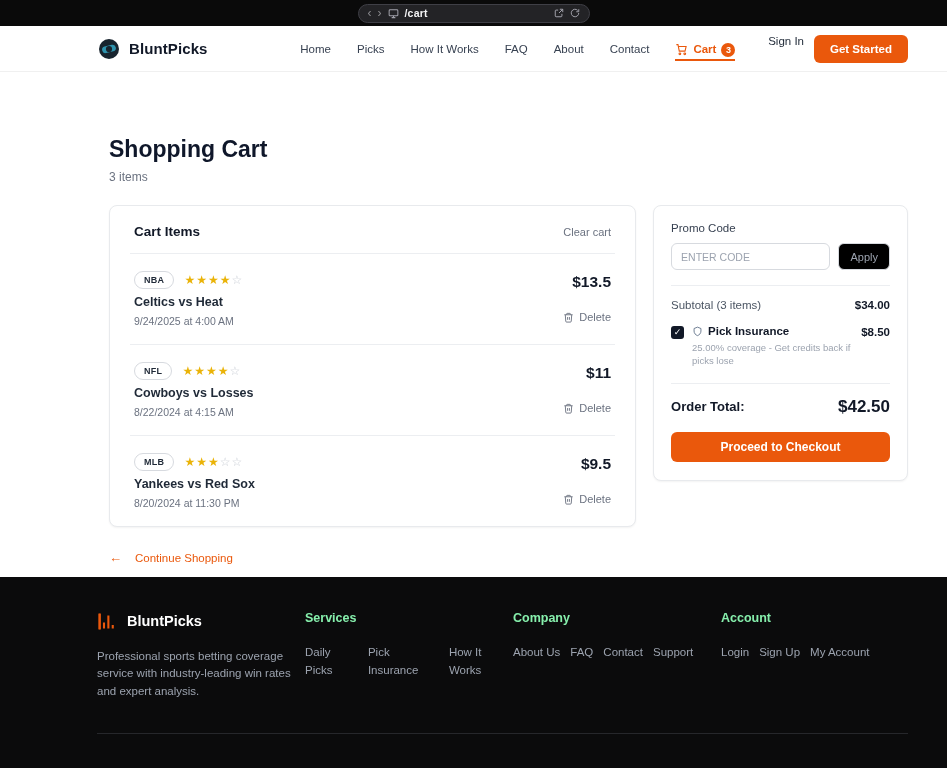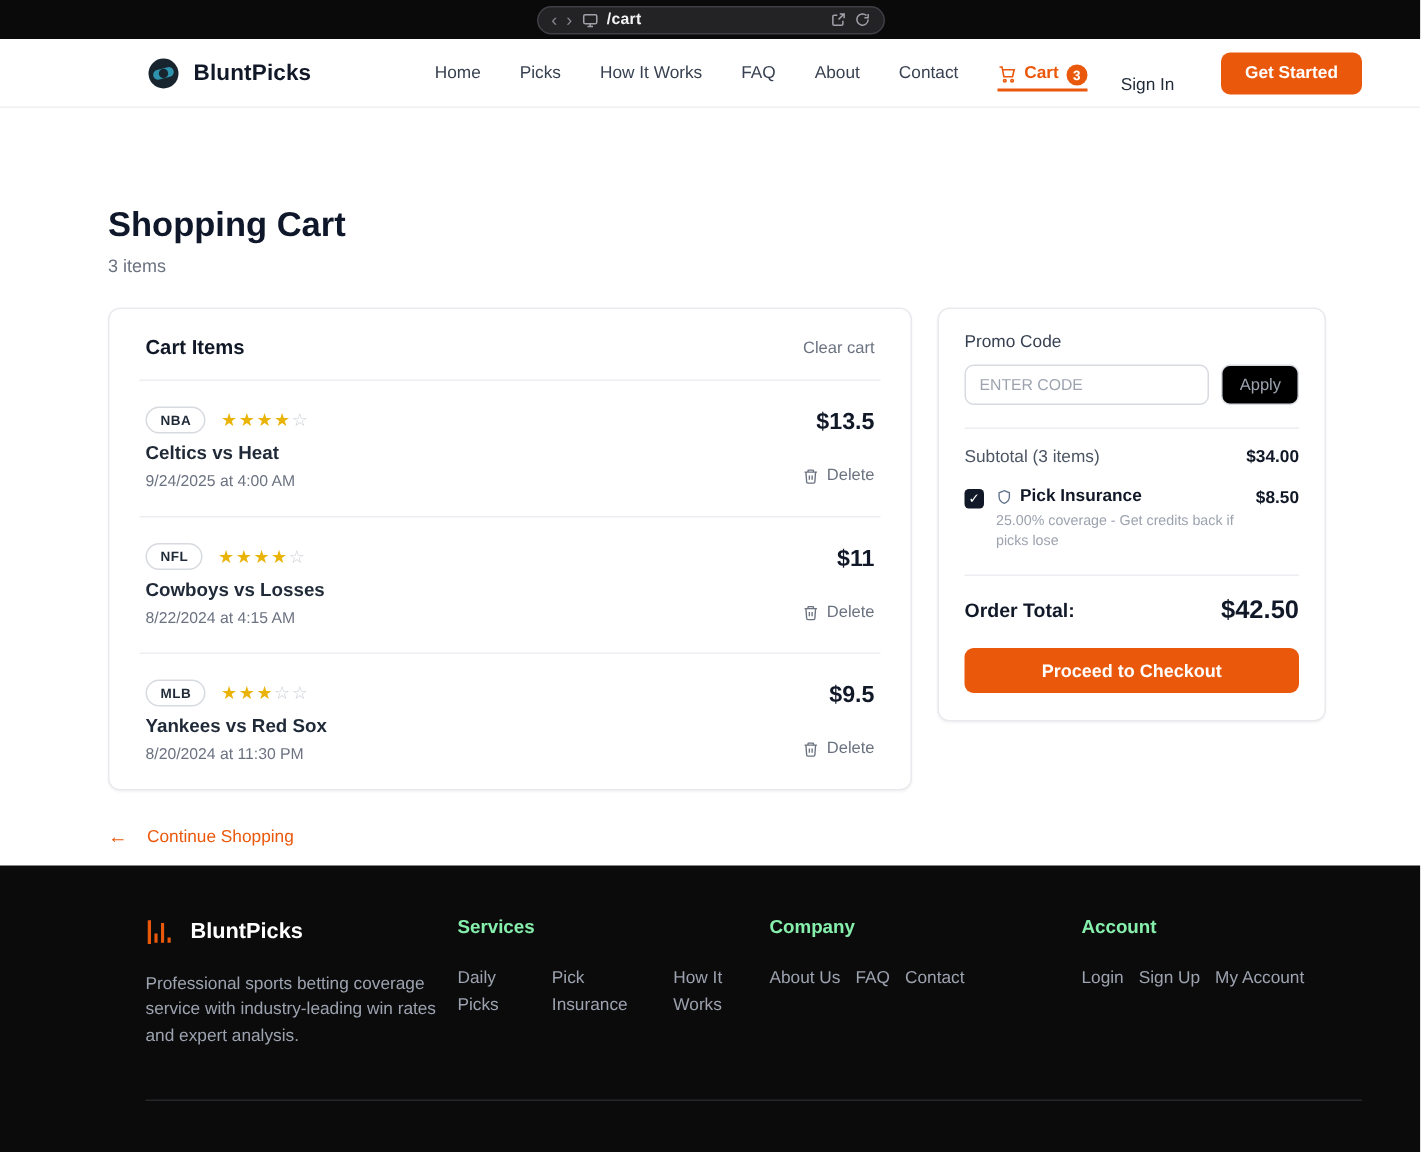--- a/index.html
+++ b/index.html
@@ -16,26 +16,26 @@
   .pill-icon svg { display:block; }
 
   
   header { height:46px; background:#fff; border-bottom:1px solid #f0f0f0; display:flex; align-items:center; padding:0 39px 0 97px; flex:0 0 auto; }
   .brand { display:flex; align-items:center; gap:8px; }
   .brand-name { font-size:15px; font-weight:bold; color:#111827; letter-spacing:.1px; }
   nav.main-nav { display:flex; align-items:center; gap:26px; margin:0 auto; padding-left:60px; }
   .nav-link { font-size:11.5px; color:#374151; text-decoration:none; cursor:pointer; }
   .nav-cart { display:flex; gap:5px; color:#ea580c; font-size:11.5px; font-weight:bold; border-bottom:2px solid #ea580c; padding-bottom:2px; margin-bottom:-6px; cursor:pointer; }
   .cart-badge { background:#ea580c; color:#fff; font-size:9px; font-weight:bold; width:14px; height:14px; border-radius:50%; display:flex; align-items:center; justify-content:center; }
-  .header-right { display:flex; align-items:flex-end; gap:31px; }
+  .header-right { display:flex; align-items:flex-start; gap:10px; }
   .signin { font-size:11.5px; color:#1f2937; cursor:pointer; }
   .btn-primary { background:#ea580c; color:#fff; font-size:11.5px; font-weight:bold; border:none; border-radius:6px; padding:8px 16px; cursor:pointer; font-family:inherit; }
 
   
-  main { padding:64px 39px 0 72px; flex:1 0 auto; }
+  main { padding:64px 39px 0 109px; flex:1 0 auto; }
   .page-title { font-size:23px; font-weight:bold; color:#0f172a; }
   .page-subtitle { font-size:12px; color:#6b7280; margin-top:7px; }
   .columns { display:flex; gap:17px; margin-top:21px; align-items:flex-start; }
 
   .card { background:#fff; border:1px solid #e8eaed; border-radius:8px; box-shadow:0 1px 2px rgba(0,0,0,.05); }
   .cart-card { width:536px; padding:0 20px; }
   .cart-head { display:flex; align-items:center; justify-content:space-between; padding:18px 4px 14px 4px; border-bottom:1px solid #eceef1; }
   .cart-head-title { font-size:13.5px; font-weight:bold; color:#111827; }
   .clear-cart { font-size:11px; color:#6b7280; cursor:pointer; background:none; border:none; font-family:inherit; }
 
@@ -288,20 +288,21 @@
           <li><a class="footer-link">How It Works</a></li>
         </ul>
       </div>
 
       <div>
         <div class="footer-col-title">Company</div>
         <ul class="footer-links">
           <li><a class="footer-link">About Us</a></li>
           <li><a class="footer-link">FAQ</a></li>
           <li><a class="footer-link">Contact</a></li>
+          <li><a class="footer-link">Support</a></li>
         </ul>
       </div>
 
       <div>
         <div class="footer-col-title">Account</div>
         <ul class="footer-links">
           <li><a class="footer-link">Login</a></li>
           <li><a class="footer-link">Sign Up</a></li>
           <li><a class="footer-link">My Account</a></li>
         </ul>

